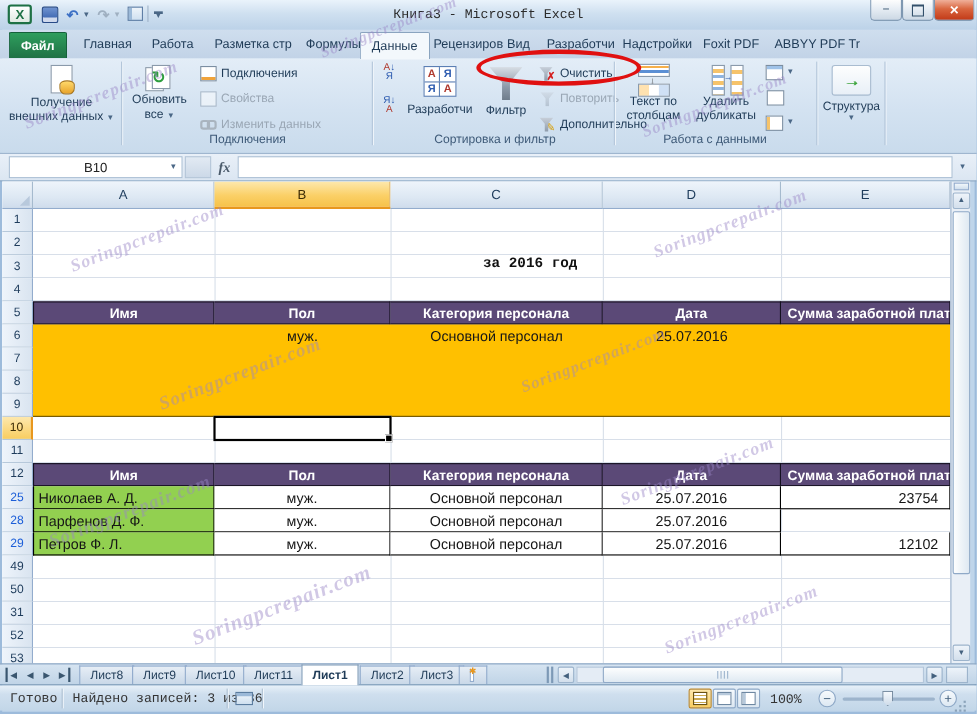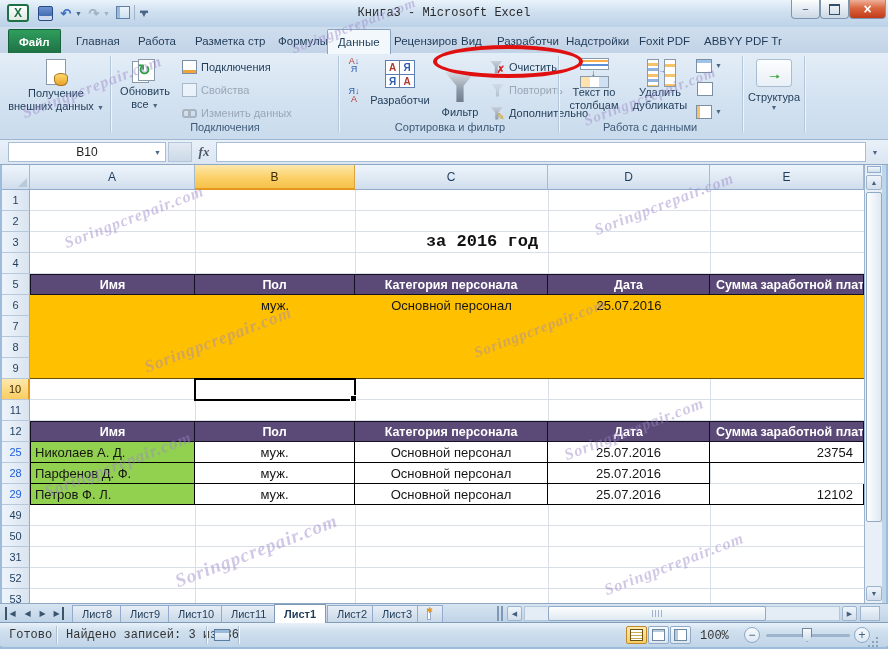--- a/index.html
+++ b/index.html
@@ -236,21 +236,21 @@
     </div>
     <div class="a bigbtn" style="left:366px;top:3px;width:68px;height:62px">
       <div style="width:28px;height:26px;margin-top:3px;border:1px solid #5b7fb4;background:#fff;display:grid;grid-template-columns:1fr 1fr;font-size:10px;font-weight:bold;text-align:center;line-height:13px">
         <span style="color:#b03a2e;border-right:1px solid #5b7fb4">А</span>
         <span style="color:#2e5cb0">Я</span>
         <span style="color:#2e5cb0;border-right:1px solid #5b7fb4;border-top:1px solid #5b7fb4">Я</span>
         <span style="color:#b03a2e;border-top:1px solid #5b7fb4">А</span>
       </div>
       <div class="blin" style="margin-top:6px">Разработчи</div>
     </div>
-    <div class="a bigbtn" style="left:436px;top:14px;width:48px;height:62px">
+    <div class="a bigbtn" style="left:436px;top:3px;width:48px;height:62px">
       <div class="funnel big" style="margin-top:4px"></div>
       <div class="blin" style="margin-top:4px">Фильтр</div>
     </div>
     <div class="a smallbtn" style="left:490px;top:5px;height:18px;z-index:61">
       <span class="sico">
           <span class="funnel"></span>
           <span style="color:#d42020;font-weight:bold;font-size:10px;margin-left:-6px;margin-top:5px">✗</span>
         </span>
       <span>Очистить</span>
     </div>
@@ -419,21 +419,21 @@
     <div class="a rhdr" style="top:382px">
         <span>31</span>
       </div>
     <div class="a rhdr" style="top:403px">
         <span>52</span>
       </div>
     <div class="a rhdr" style="top:424px">
         <span>53</span>
       </div>
 
-    <div class="a nw" style="left:100px;top:67px;width:760px;height:21px;text-align:center;font-weight:bold;font-size:17px;color:#111">за 2016 год</div>
+    <div class="a nw" style="left:100px;top:67px;width:760px;height:21px;text-align:center;font-weight:bold;font-size:13px;color:#111">за 2016 год</div>
 
     <div class="a pcell" style="left:28px;top:109px;width:165px;border-left:1px solid #141020">
         <span>Имя</span>
       </div>
     <div class="a pcell" style="left:193px;top:109px;width:160px">
         <span>Пол</span>
       </div>
     <div class="a pcell" style="left:353px;top:109px;width:193px">
         <span>Категория персонала</span>
       </div>

